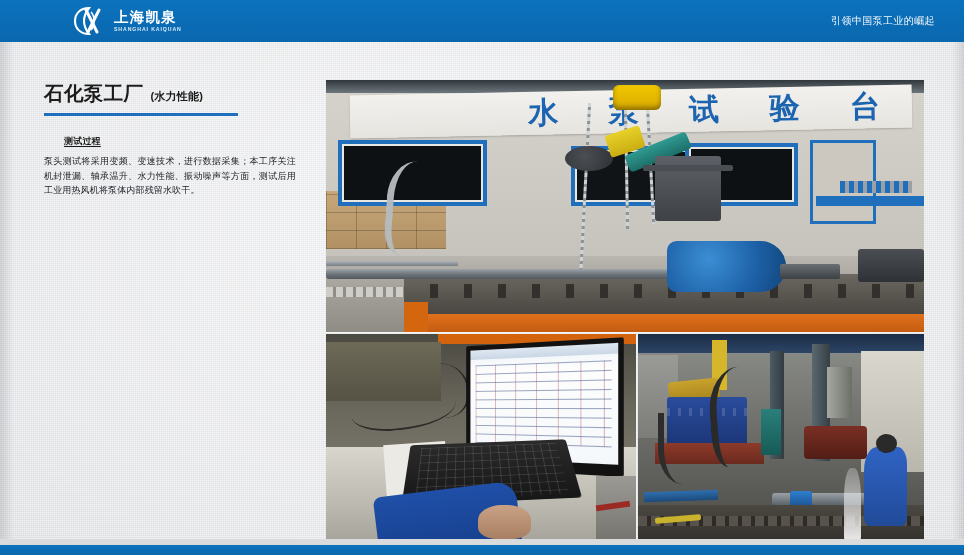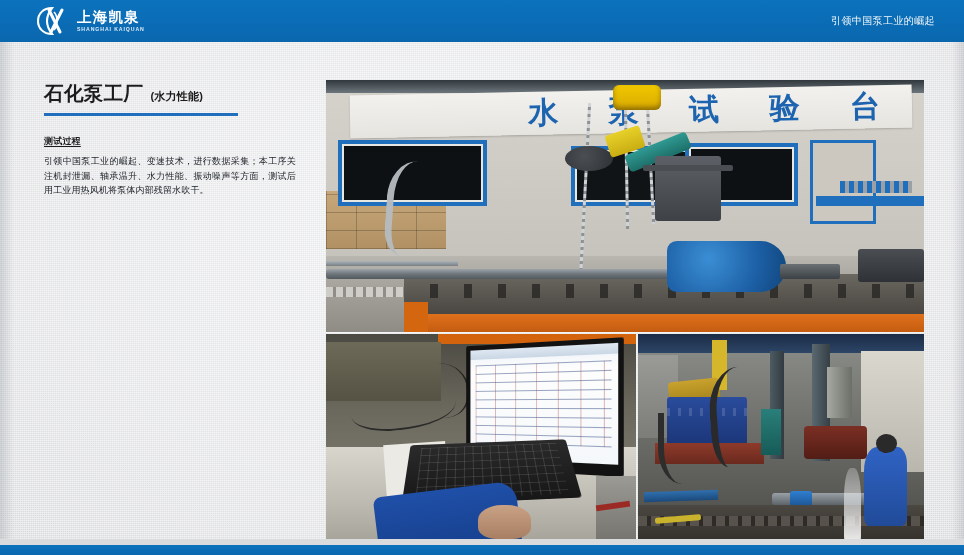--- a/index.html
+++ b/index.html
@@ -41,20 +41,21 @@
 
   
   .header {
     position: absolute;
     left: 0; top: 0;
     width: 964px; height: 42px;
     background: linear-gradient(180deg, #0c72bd 0%, #0a6cb5 55%, #0a67ae 100%);
     display: flex;
     align-items: center;
     z-index: 5;
+    padding-left: 37px;
   }
   .logo-wrap {
     display: flex;
     align-items: center;
     margin-left: 36px;
     gap: 7px;
   }
   .logo-mark {
     width: 34px; height: 30px;
     position: relative;
@@ -153,20 +154,21 @@
 
   .section-label {
     margin-top: 19px;
     font-size: 9px;
     font-weight: 700;
     color: #1c1c1c;
     text-decoration: underline;
     text-underline-offset: 2px;
     letter-spacing: .2px;
     display: inline-block;
+    margin-left: 20px;
   }
   .body-text {
     margin-top: 6px;
     font-size: 9px;
     line-height: 14.5px;
     color: #20242a;
     letter-spacing: .15px;
     width: 252px;
     text-align: justify;
   }
@@ -498,21 +500,21 @@
 <div class="content">
 
   <div class="left-col">
     <div class="title-row">
       <span class="title-main">石化泵工厂</span>
       <span class="title-sub">(水力性能)</span>
     </div>
     <div class="title-rule"></div>
 
     <div class="section-label">测试过程</div>
-    <div class="body-text">引领中国泵工业的崛起、变速技术，进行数据采集；本工序关注机封泄漏、轴承温升、水力性能、振动噪声等方面，测试后用工业用热风机将泵体内部残留水吹干。</div>
+    <div class="body-text">泵头测试将采用变频、变速技术，进行数据采集；本工序关注机封泄漏、轴承温升、水力性能、振动噪声等方面，测试后用工业用热风机将泵体内部残留水吹干。</div>
   </div>
 
   <div class="collage">
 
     <div class="photo photo-top">
       <div class="ph-inner">
         <div class="t-wall"></div>
         <div class="t-roof"></div>
         <div class="t-boxes"></div>
         <div class="t-win a"></div>

